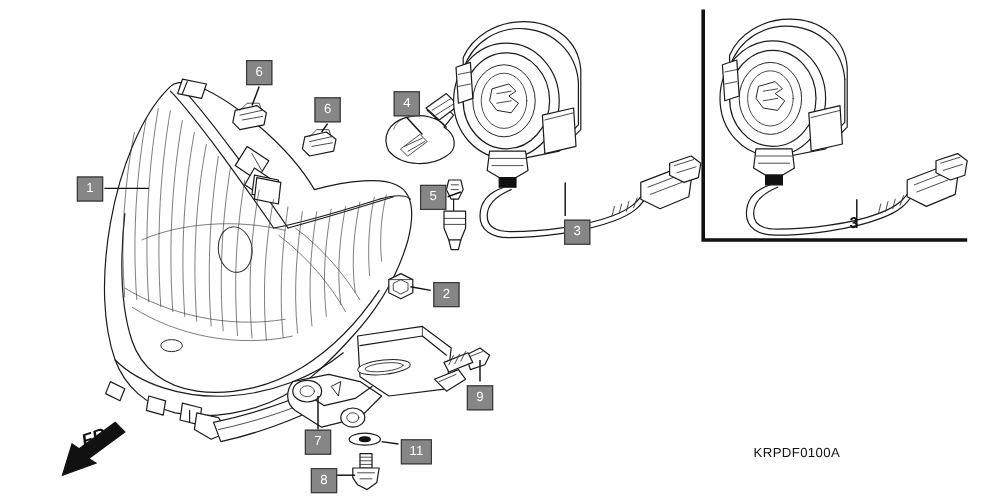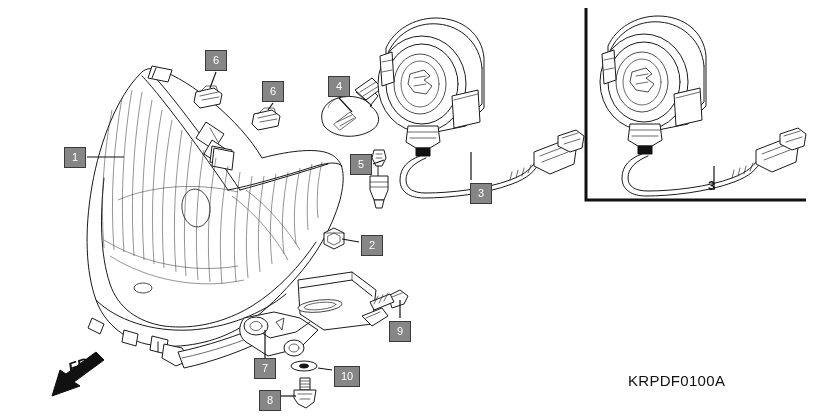--- a/index.html
+++ b/index.html
@@ -17,21 +17,21 @@
   .leader{stroke:#111;stroke-width:1.2;fill:none;}
 
   
   .callout{position:absolute;width:22px;height:21px;
            background:#868686;border:1.5px solid #3a3a3a;
            color:#ffffff;font-size:11px;line-height:18px;
            text-align:center;font-family:"Liberation Sans",sans-serif;
            box-sizing:border-box;}
   .plainlabel{position:absolute;color:#111;font-size:13px;font-weight:bold;
               font-family:"Liberation Sans",sans-serif;}
-  .diagcode{position:absolute;color:#111;font-size:15px;letter-spacing:0.3px;
+  .diagcode{position:absolute;color:#111;font-size:11px;letter-spacing:0.3px;
             font-family:"Liberation Sans",sans-serif;}
 </style>
 </head>
 <body>
 
 <div id="stage">
 
   <svg class="art" viewBox="0 0 840 420">
 
     <g>
@@ -323,21 +323,21 @@
   <div class="callout" style="left:64px;top:147px">1</div>
   <div class="callout" style="left:361px;top:235px">2</div>
   <div class="callout" style="left:470px;top:183px">3</div>
   <div class="callout" style="left:328px;top:76px">4</div>
   <div class="callout" style="left:350px;top:154px">5</div>
   <div class="callout" style="left:205px;top:50px">6</div>
   <div class="callout" style="left:262px;top:81px">6</div>
   <div class="callout" style="left:254px;top:358px">7</div>
   <div class="callout" style="left:259px;top:390px">8</div>
   <div class="callout" style="left:389px;top:321px">9</div>
-  <div class="callout" style="left:334px;top:366px;width:26px">10</div>
+  <div class="callout" style="left:334px;top:366px;width:26px">11</div>
 
   <div class="plainlabel" style="left:708px;top:178px">3</div>
 
   <div class="plainlabel" style="left:68px;top:356px;font-size:15px;font-style:italic;transform:rotate(-18deg);">FR.</div>
 
   <div class="diagcode" style="left:628px;top:372px">KRPDF0100A</div>
 
 </div>
 
 </body></html>

